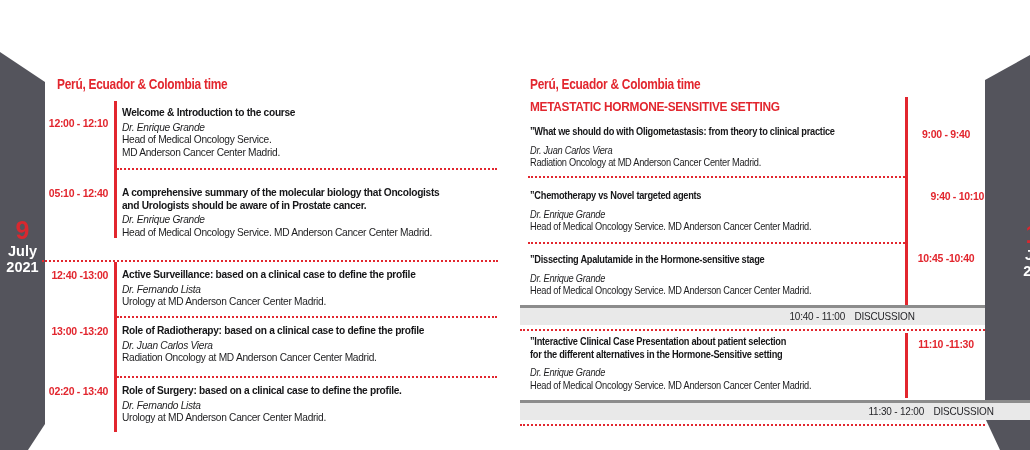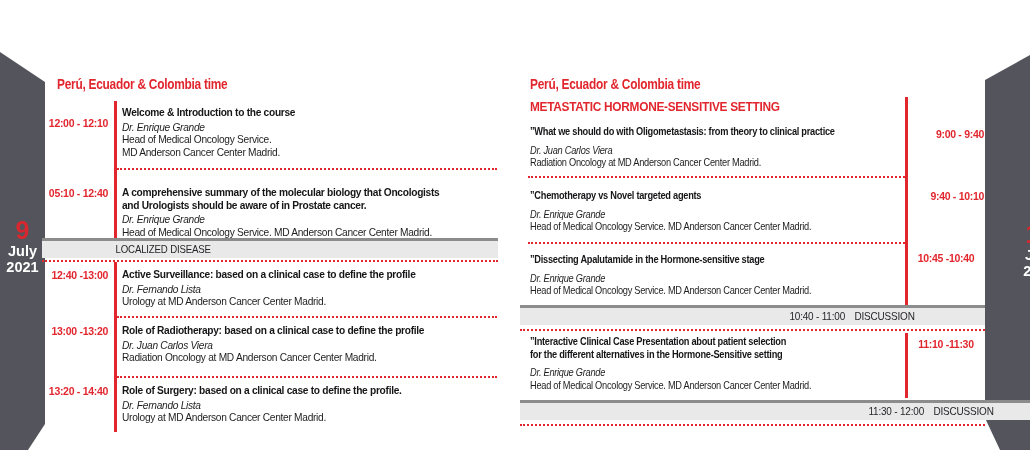--- a/index.html
+++ b/index.html
@@ -95,60 +95,57 @@
   <div class="dots" style="left:117px;top:168px;width:380px;"></div>
 
   <div class="abs time time-l" style="top:187px;">05:10 - 12:40</div>
   <div class="abs session cl" style="left:122px;top:186px;">
     <div class="s-title">A comprehensive summary of the molecular biology that Oncologists
 and Urologists should be aware of in Prostate cancer.</div>
     <div class="s-speaker">Dr. Enrique Grande</div>
     <div class="s-aff">Head of Medical Oncology Service. MD Anderson Cancer Center Madrid.</div>
   </div>
 
-  <div class="abs gbar" style="left:42px;top:238px;width:456px;">
-    <div class="gbar-inner" style="padding-left:80px;">LOCALIZED DISEASE</div>
-  </div>
   <div class="dots" style="left:42px;top:260px;width:456px;"></div>
 
   <div class="abs time time-l" style="top:269px;">12:40 -13:00</div>
   <div class="abs session cl" style="left:122px;top:268px;">
     <div class="s-title">Active Surveillance: based on a clinical case to define the profile</div>
     <div class="s-speaker">Dr. Fernando Lista</div>
     <div class="s-aff">Urology at MD Anderson Cancer Center Madrid.</div>
   </div>
   <div class="dots" style="left:117px;top:316px;width:380px;"></div>
 
   <div class="abs time time-l" style="top:325px;">13:00 -13:20</div>
   <div class="abs session cl" style="left:122px;top:324px;">
     <div class="s-title">Role of Radiotherapy: based on a clinical case to define the profile</div>
     <div class="s-speaker">Dr. Juan Carlos Viera</div>
     <div class="s-aff">Radiation Oncology at MD Anderson Cancer Center Madrid.</div>
   </div>
   <div class="dots" style="left:117px;top:376px;width:380px;"></div>
 
-  <div class="abs time time-l" style="top:385px;">13:20 - 14:40</div>
+  <div class="abs time time-l" style="top:385px;">02:20 - 13:40</div>
   <div class="abs session cl" style="left:122px;top:384px;">
     <div class="s-title">Role of Surgery: based on a clinical case to define the profile.</div>
     <div class="s-speaker">Dr. Fernando Lista</div>
     <div class="s-aff">Urology at MD Anderson Cancer Center Madrid.</div>
   </div>
 
   <div class="abs tz-header" style="left:530px;top:76px;">Perú, Ecuador &amp; Colombia time</div>
   <div class="abs sec-header" style="left:530px;top:100px;">METASTATIC HORMONE-SENSITIVE SETTING</div>
 
   <div class="vline" style="left:905px;top:97px;height:208px;"></div>
   <div class="vline" style="left:905px;top:333px;height:65px;"></div>
 
   <div class="abs session cr" style="left:530px;top:125px;">
     <div class="s-title">”What we should do with Oligometastasis: from theory to clinical practice</div>
     <div class="s-speaker">Dr. Juan Carlos Viera</div>
     <div class="s-aff">Radiation Oncology at MD Anderson Cancer Center Madrid.</div>
   </div>
-  <div class="abs time time-r" style="top:128px;text-align:right;">9:00 - 9:40</div>
+  <div class="abs time time-r" style="top:128px;">9:00 - 9:40</div>
   <div class="dots" style="left:528px;top:176px;width:377px;"></div>
 
   <div class="abs session cr" style="left:530px;top:189px;">
     <div class="s-title">”Chemotherapy vs Novel targeted agents</div>
     <div class="s-speaker">Dr. Enrique Grande</div>
     <div class="s-aff">Head of Medical Oncology Service. MD Anderson Cancer Center Madrid.</div>
   </div>
   <div class="abs time time-r" style="top:190px;text-align:right;">9:40 - 10:10</div>
   <div class="dots" style="left:528px;top:242px;width:377px;"></div>
 

